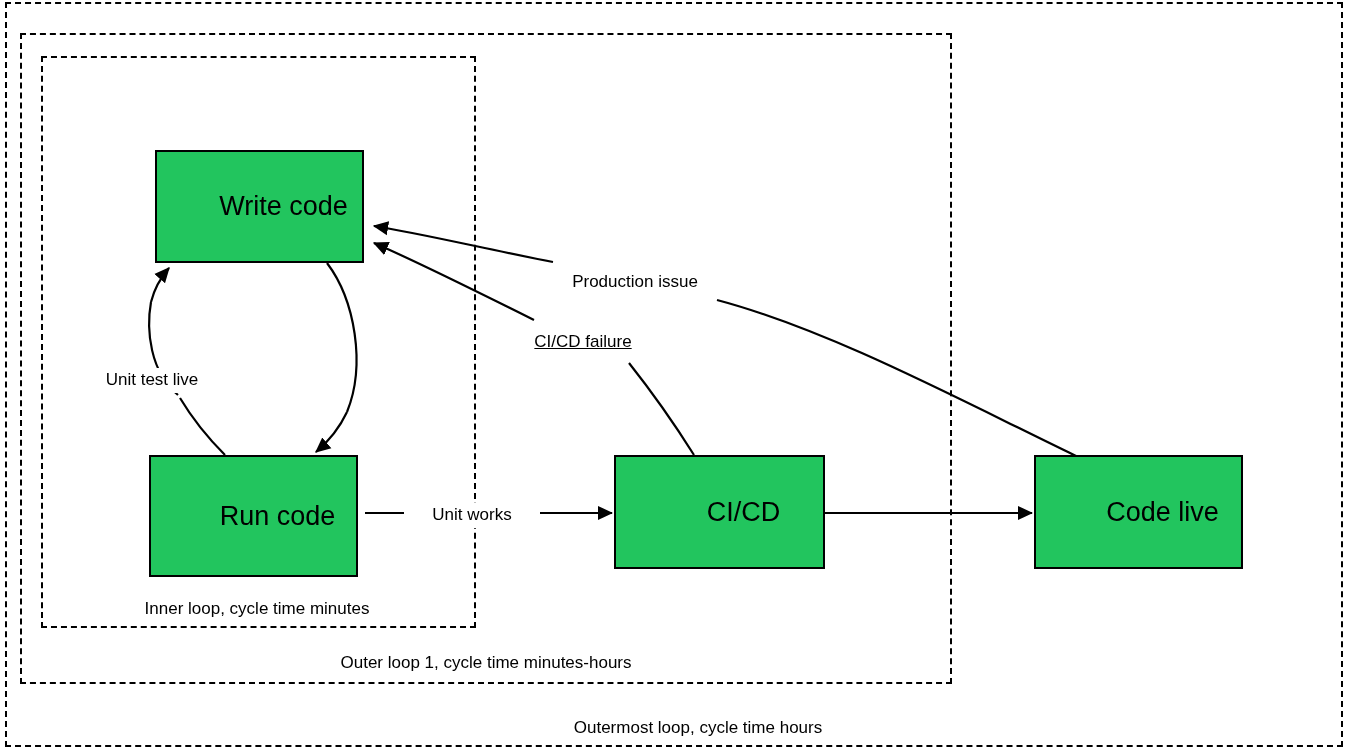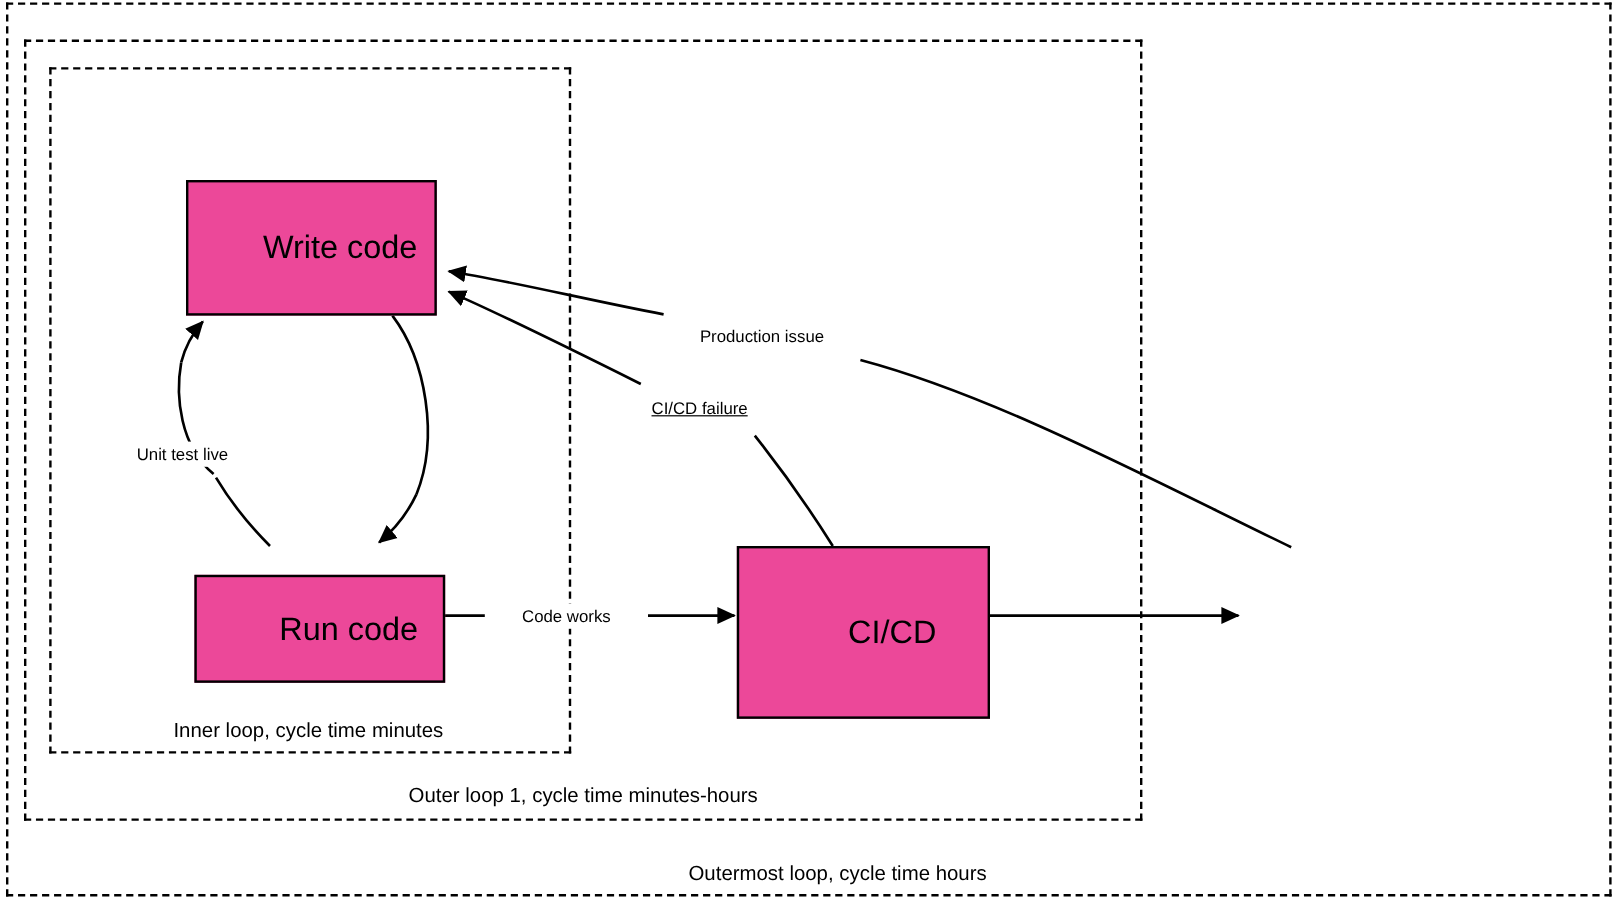--- a/index.html
+++ b/index.html
@@ -18,36 +18,36 @@
   svg.layer {
     position: absolute;
     left: 0;
     top: 0;
     width: 1348px;
     height: 750px;
   }
   .node-box {
     position: absolute;
     border: 2px solid #000000;
-    background: #ec4899;
+    background: #22c55e;
     box-sizing: border-box;
     display: flex;
     align-items: center;
     justify-content: center;
     padding-left: 48px;
   }
   .node-label {
     font-size: 27px;
     color: #000000;
     white-space: nowrap;
     line-height: 1;
   }
   .edge-label {
     position: absolute;
-    font-size: 14px;
+    font-size: 17px;
     color: #000000;
     background: #ffffff;
     white-space: nowrap;
     line-height: 1.35;
     text-align: center;
     padding: 1px 4px;
     box-sizing: border-box;
   }
   .group-label {
     position: absolute;
@@ -96,32 +96,35 @@
     <path d="M 534 320 C 470 288 418 262 374 243" fill="none" stroke="#000000" stroke-width="2.2" marker-end="url(#arrowFilled)"></path>
 
     <path d="M 1076 456 C 960 400 830 330 717 300" fill="none" stroke="#000000" stroke-width="2.2"></path>
     <path d="M 553 262 C 490 250 424 234 374 226" fill="none" stroke="#000000" stroke-width="2.2" marker-end="url(#arrowFilled)"></path>
   </svg>
 
   <div class="node-box" style="left:155px; top:150px; width:209px; height:113px;">
     <span class="node-label">Write code</span>
   </div>
 
-  <div class="node-box" style="left:162px; top:455px; width:209px; height:90px;margin-top:24px;">
+  <div class="node-box" style="left:149px; top:455px; width:209px; height:122px;">
     <span class="node-label">Run code</span>
   </div>
 
-  <div class="node-box" style="left:614px; top:455px; width:211px; height:144px;">
+  <div class="node-box" style="left:614px; top:455px; width:211px; height:114px;">
     <span class="node-label">CI/CD</span>
   </div>
 
+  <div class="node-box" style="left:1034px; top:455px; width:209px; height:114px;">
+    <span class="node-label">Code live</span>
+  </div>
 
   <div class="edge-label" style="left:62px; top:368px; width:180px;">Unit test live</div>
 
-  <div class="edge-label" style="left:404px; top:503px; width:136px;">Code works</div>
+  <div class="edge-label" style="left:404px; top:503px; width:136px;">Unit works</div>
 
   <div class="edge-label" style="left:512px; top:330px; width:142px;text-decoration:underline;">CI/CD failure</div>
 
   <div class="edge-label" style="left:550px; top:270px; width:170px;">Production issue</div>
 
   <div class="group-label" style="left:57px; top:600px; width:400px;text-align:center;">Inner loop, cycle time minutes</div>
 
   <div class="group-label" style="left:286px; top:654px; width:400px;">Outer loop 1, cycle time minutes-hours</div>
 
   <div class="group-label" style="left:498px; top:719px; width:400px;">Outermost loop, cycle time hours</div>

